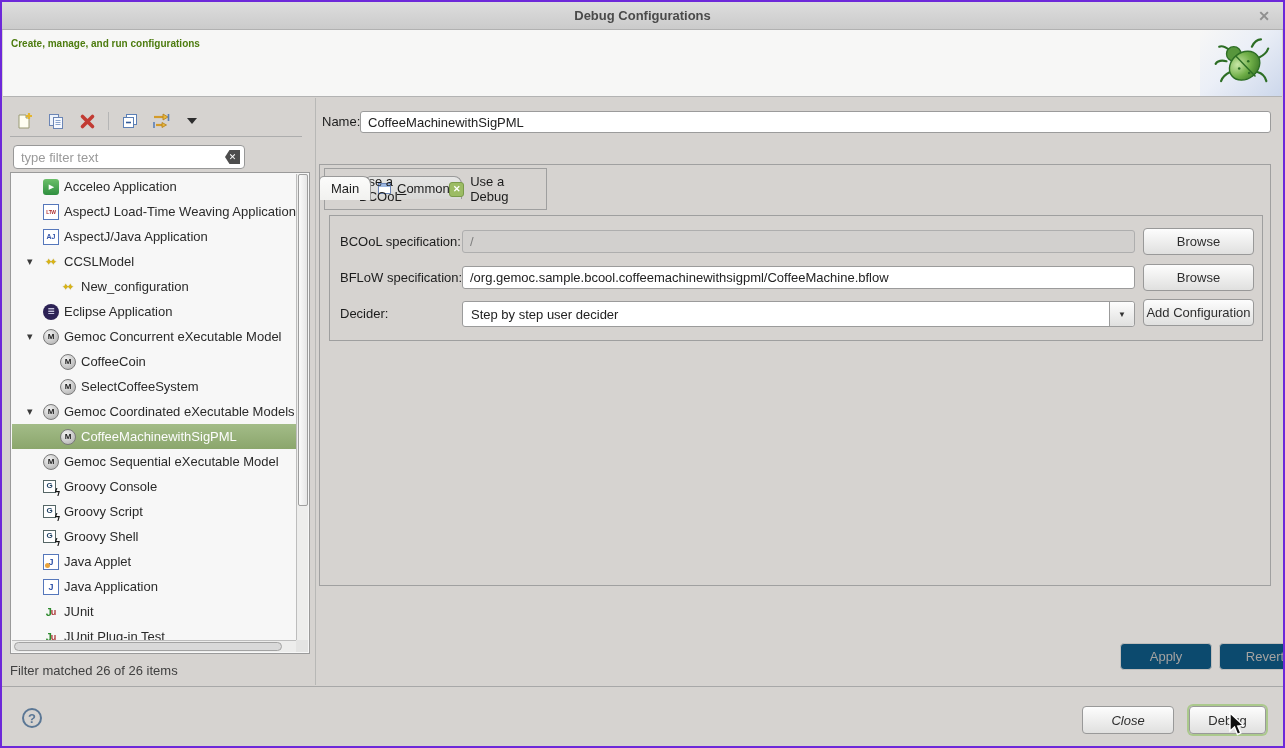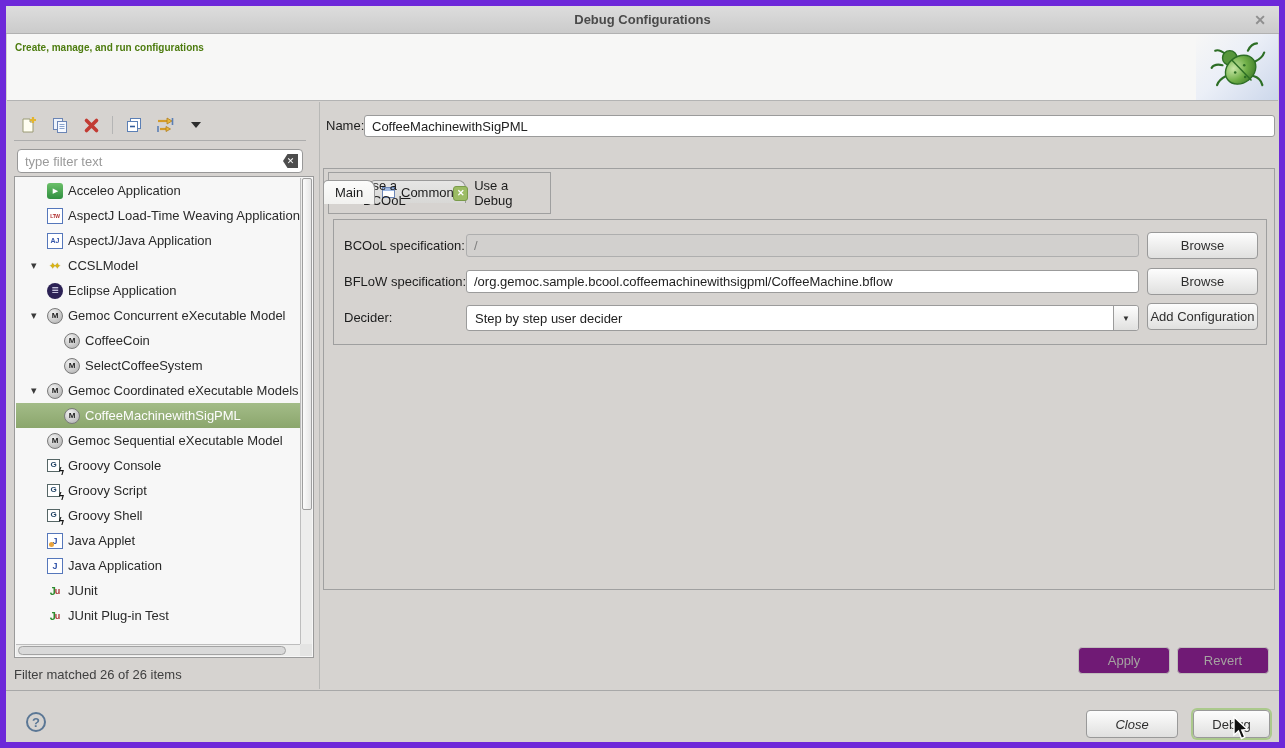--- a/index.html
+++ b/index.html
@@ -1,19 +1,19 @@
 <!DOCTYPE html>
 <html><head>
 <meta charset="utf-8">
 <style>
   html,body{margin:0;padding:0;}
   *{box-sizing:border-box;}
   #app{position:relative;width:1285px;height:748px;background:#d6d3d0;
        font-family:"Liberation Sans",sans-serif;font-size:13px;color:#1c1c1c;
-       border:6px solid #6d28d9;overflow:hidden;}
+       border:2px solid #6d28d9;overflow:hidden;}
 
   
   .titlebar{position:absolute;left:0;top:0;right:0;height:28px;
     background:linear-gradient(#dddddd,#cbcbcb);border-bottom:1px solid #b1b1b1;
     display:flex;align-items:center;justify-content:center;}
   .title-text{font-weight:bold;color:#4a4a4a;}
   .close-x{position:absolute;right:13px;top:5px;color:#8f8f8f;font-weight:bold;
     font-size:14px;line-height:18px;}
 
   
@@ -23,21 +23,21 @@
   .bug-wrap{position:absolute;right:0;top:0;width:82px;height:66px;
     background:linear-gradient(135deg,#f7f7f6 0%,#ebeff7 45%,#ccd7eb 100%);
     display:flex;align-items:center;justify-content:center;}
 
   
   .left-panel{position:absolute;left:8px;top:104px;width:292px;height:579px;}
   .lp-toolbar{height:31px;border-bottom:1px solid #adadad;display:flex;align-items:center;
     gap:11px;padding-left:5px;}
   .tbtn{display:flex;align-items:center;justify-content:center;width:20px;height:20px;}
   .tool-sep{width:1px;height:18px;background:#b5b5b5;}
-  .filter-wrap{position:absolute;left:3px;top:39px;width:286px;height:24px;}
+  .filter-wrap{position:absolute;left:3px;top:39px;width:232px;height:24px;}
   .filter-input{width:100%;height:100%;border:1px solid #989898;border-radius:4px;
     background:#fff;padding:0 24px 0 7px;font:13px "Liberation Sans",sans-serif;color:#222;}
   .filter-input::placeholder{color:#9a9a9a;}
   .filter-clear{position:absolute;right:5px;top:5px;width:15px;height:14px;background:#4d4d4d;
     clip-path:polygon(30% 0,100% 0,100% 100%,30% 100%,0 50%);color:#fff;font-size:9px;
     display:flex;align-items:center;justify-content:center;line-height:1;}
   .tree-box{position:absolute;left:0;top:66px;width:300px;height:482px;background:#f7f7f7;
     border:1px solid #9a9a9a;}
   .tree-rows{position:absolute;left:1px;top:1px;right:13px;bottom:13px;overflow:hidden;}
   .tree-row{display:flex;align-items:center;height:25px;color:#2a2a2a;white-space:nowrap;}
@@ -125,21 +125,21 @@
   .btn{display:flex;align-items:center;justify-content:center;border:1px solid #999;
     border-radius:4px;background:linear-gradient(#fdfdfd,#e0e0df);color:#2e2e2e;
     font:13px "Liberation Sans",sans-serif;}
   .fbtn{position:absolute;left:813px;width:111px;height:27px;}
   .combo{position:absolute;left:132px;width:673px;height:26px;border:1px solid #9b9b9b;
     border-radius:3px;background:#fff;display:flex;align-items:center;}
   .combo-text{flex:1;padding:0 8px;color:#222;}
   .combo-arrow{width:25px;height:100%;border-left:1px solid #9b9b9b;border-radius:0 3px 3px 0;
     background:linear-gradient(#fdfdfd,#e0e0df);display:flex;align-items:center;justify-content:center;
     color:#333;font-size:8px;}
-  .btn.disabled{background:#701a75;border-color:#bfbdbb;color:#a5a3a1;}
+  .btn.disabled{background:#0c4a6e;border-color:#bfbdbb;color:#a5a3a1;margin-left:46px;}
   .apply-btn{position:absolute;left:758px;top:545px;width:92px;height:27px;}
   .revert-btn{position:absolute;left:857px;top:545px;width:92px;height:27px;}
 
   
   .footer{position:absolute;left:0;top:684px;right:0;bottom:0;background:#d6d3d0;
     border-top:1px solid #a8a8a8;}
   .help-btn{position:absolute;left:20px;top:21px;width:20px;height:20px;border:2px solid #5b7795;
     border-radius:50%;color:#5b7795;font-weight:bold;font-size:13px;display:flex;
     align-items:center;justify-content:center;}
   .close-btn{position:absolute;left:1080px;top:19px;width:92px;height:28px;font-style:italic;}
@@ -252,20 +252,25 @@
           <div class="tree-row row-item">
 
     <span class="ti aspectj-java-icon"></span>
     <span class="lbl">AspectJ/Java Application</span>
   </div>
           <div class="tree-row row-parent">
     <span class="arrow">▾</span>
     <span class="ti ccsl-icon"></span>
     <span class="lbl">CCSLModel</span>
   </div>
+          <div class="tree-row row-child">
+
+    <span class="ti ccsl-icon"></span>
+    <span class="lbl">New_configuration</span>
+  </div>
           <div class="tree-row row-item">
 
     <span class="ti eclipse-icon"></span>
     <span class="lbl">Eclipse Application</span>
   </div>
           <div class="tree-row row-parent">
     <span class="arrow">▾</span>
     <span class="ti gemoc-icon"></span>
     <span class="lbl">Gemoc Concurrent eXecutable Model</span>
   </div>

